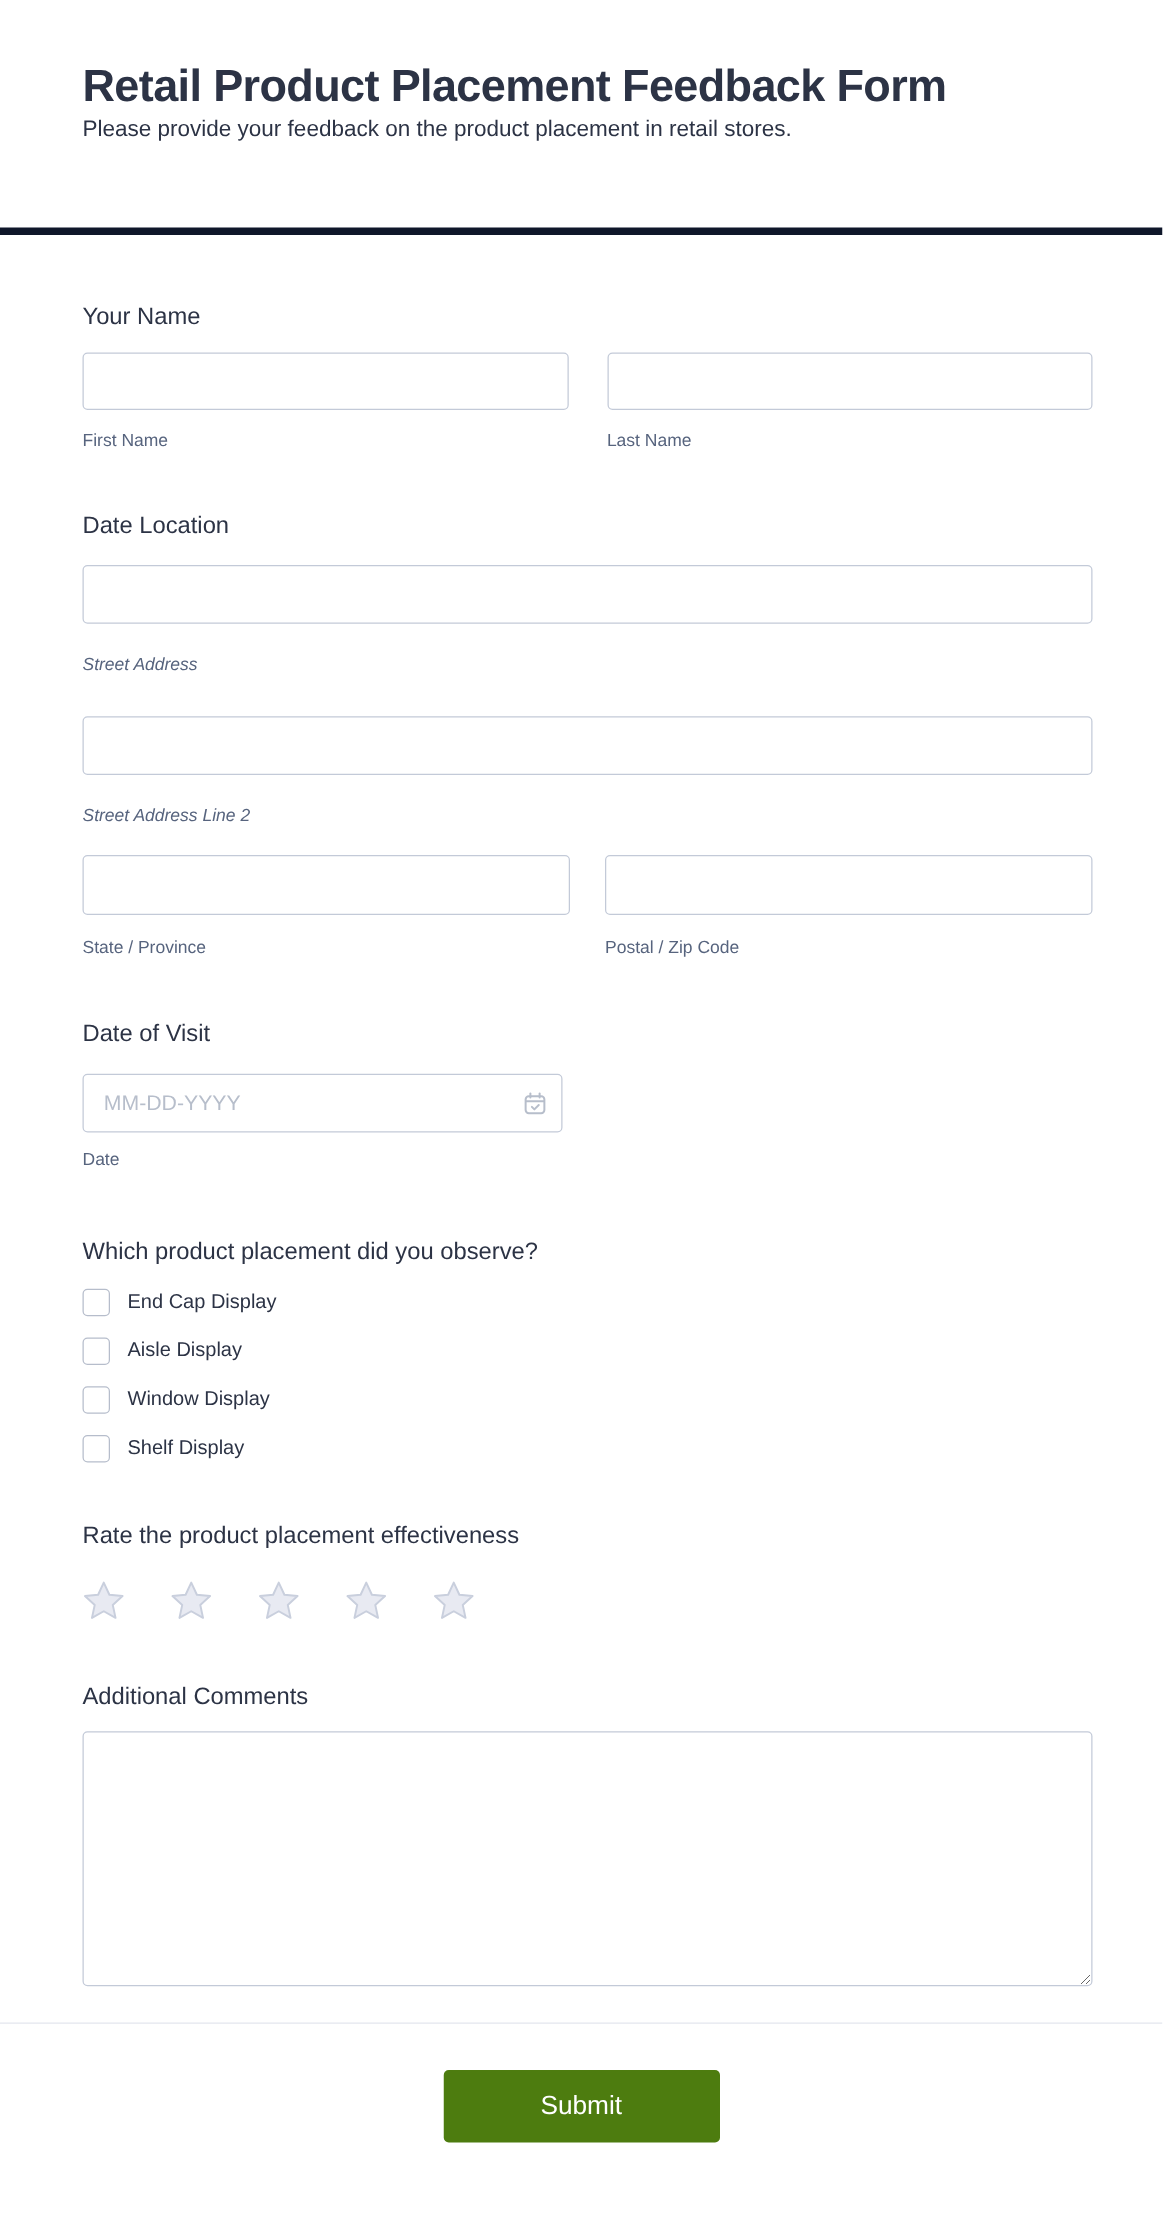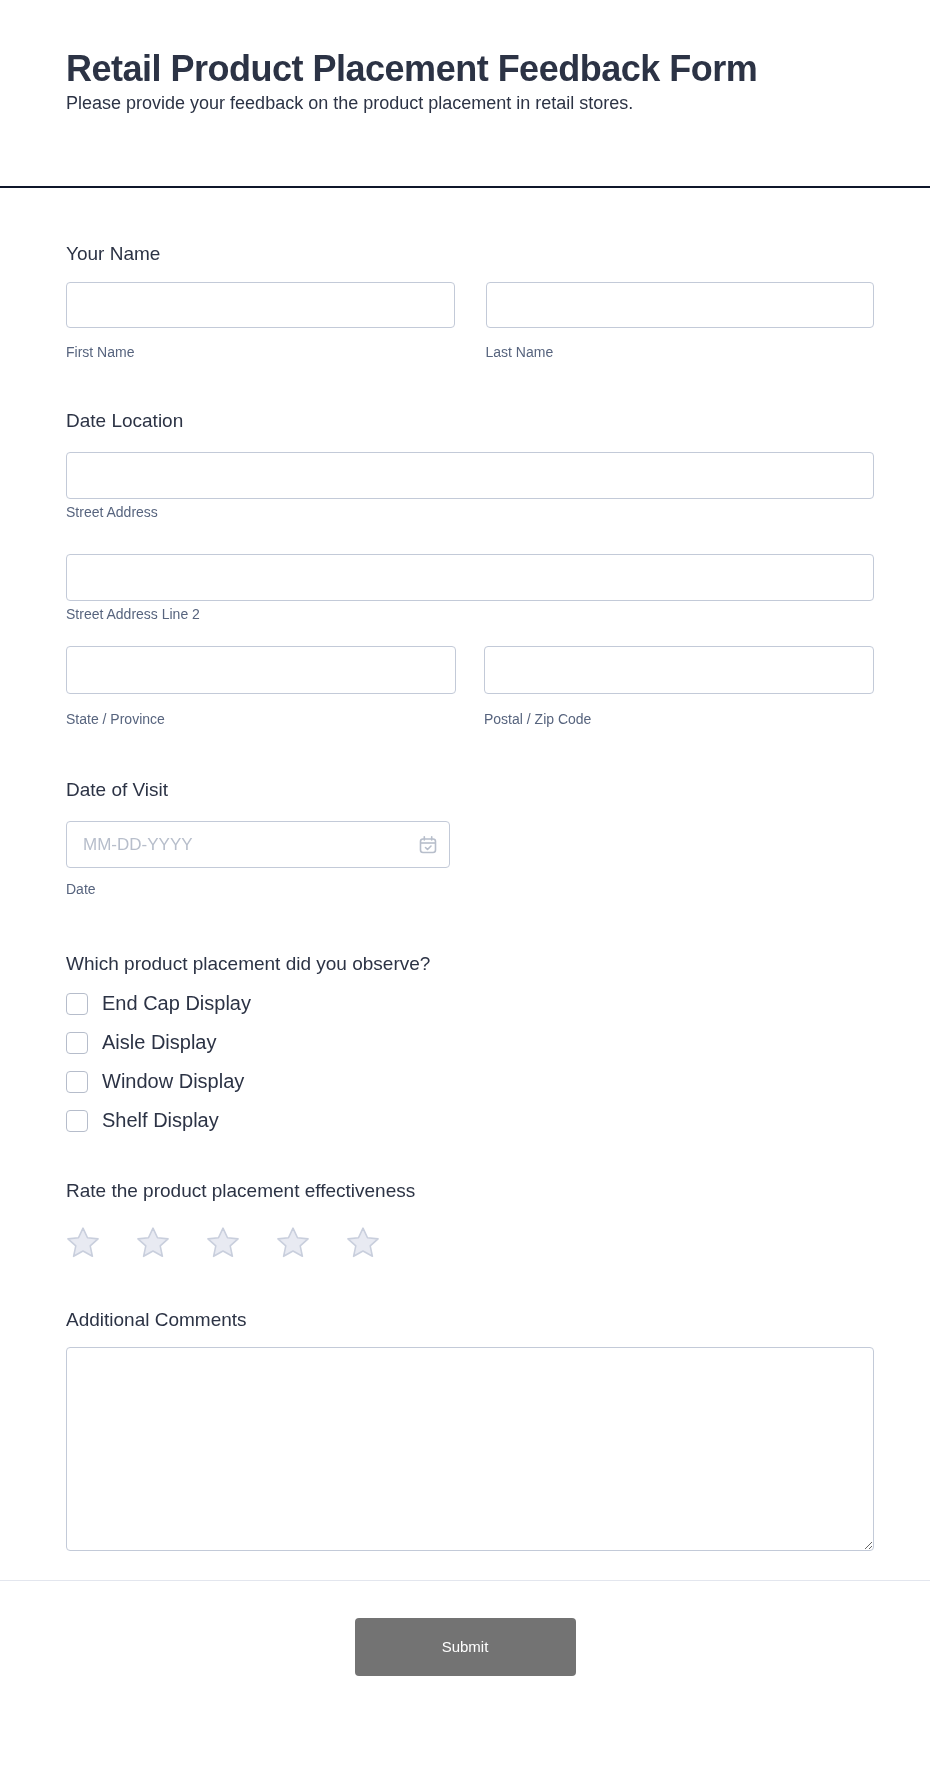--- a/index.html
+++ b/index.html
@@ -7,21 +7,21 @@
   body {
     width: 930px;
     min-height: 1781px;
     margin: 0 auto;
     font-family: "Liberation Sans", sans-serif;
     color: #2c3345;
   }
   .form-card { width: 930px; min-height: 1781px; background: #fff; }
 
   
-  .form-header { padding: 46px 66px 0 66px; height: 188px; border-bottom: 2px solid #0f172a; }
+  .form-header { padding: 46px 66px 0 66px; height: 188px; border-bottom: 6px solid #0f172a; }
   .form-title { font-size: 36px; font-weight: 700; color: #2c3345; letter-spacing: -0.5px; line-height: 1.25; }
   .form-subtitle { font-size: 18px; font-weight: 400; color: #2c3345; line-height: 1.35; }
 
   
   .form-body { padding: 0 56px 0 66px; }
   .question { }
   .q-label { font-size: 19px; font-weight: 500; color: #2c3345; line-height: 23px; }
   .sublabel { font-size: 14px; color: #57647e; line-height: 1.2; }
 
   input[type="text"], textarea {
@@ -40,21 +40,21 @@
   
   .q-name { margin-top: 54px; }
   .name-row { display: flex; gap: 31px; margin-top: 17px; }
   .name-col { flex: 1; }
   .name-col input { width: 100%; height: 46px; }
   .name-col .sublabel { margin-top: 16px; }
 
   
   .q-address { margin-top: 48px; }
   .addr-input-full { width: 808px; height: 47px; margin-top: 20px; }
-  .addr-sub { margin-top: 5px; }
+  .addr-sub { margin-top: 24px; font-style: italic; }
   .addr-line2 { margin-top: 33px; }
   .addr-row { display: flex; gap: 28px; margin-top: 24px; }
   .addr-col { flex: 1; }
   .addr-col input { width: 100%; height: 48px; }
   .addr-col .sublabel { margin-top: 17px; }
 
   
   .q-date { margin-top: 50px; }
   .date-wrap { position: relative; width: 384px; margin-top: 20px; }
   .date-wrap input { width: 100%; height: 47px; font-size: 17px; padding-left: 16px; padding-right: 40px; }
@@ -66,46 +66,46 @@
   .check-list { margin-top: 18px; }
   .check-row { display: flex; align-items: center; margin-bottom: 17px; height: 22px; cursor: pointer; }
   .check-row:last-child { margin-bottom: 12px; }
   .checkbox-box {
     width: 22px; height: 22px;
     border: 1px solid #b6bdcb;
     border-radius: 4px;
     background: #fff;
     flex: 0 0 auto;
   }
-  .check-label { margin-left: 14px; font-size: 20px; color: #2c3345; }
+  .check-label { margin-left: 14px; font-size: 16px; color: #2c3345; }
 
   
   .q-rating { margin-top: 47px; }
   .stars { margin-top: 22px; display: flex; gap: 32px; margin-left: -2px; }
   .star { width: 38px; height: 38px; cursor: pointer; display: block; }
 
   
   .q-comments { margin-top: 46px; }
   .q-comments textarea {
     width: 808px; height: 204px; margin-top: 16px;
     resize: both; padding: 10px 12px;
   }
 
   
   .form-footer { margin-top: 29px; border-top: 1px solid #e3e6ee; padding-top: 37px; padding-bottom: 50px; }
   .submit-btn {
     display: block;
     margin: 0 auto;
     width: 221px; height: 58px;
-    background: #737373;
+    background: #4d7c0f;
     color: #ffffff;
     border: none;
     border-radius: 4px;
     font-family: "Liberation Sans", sans-serif;
-    font-size: 15px;
+    font-size: 21px;
     font-weight: 500;
     cursor: pointer;
   }
 </style>
 </head>
 <body>
 
 <div class="form-card">
 
   <div class="form-header">

